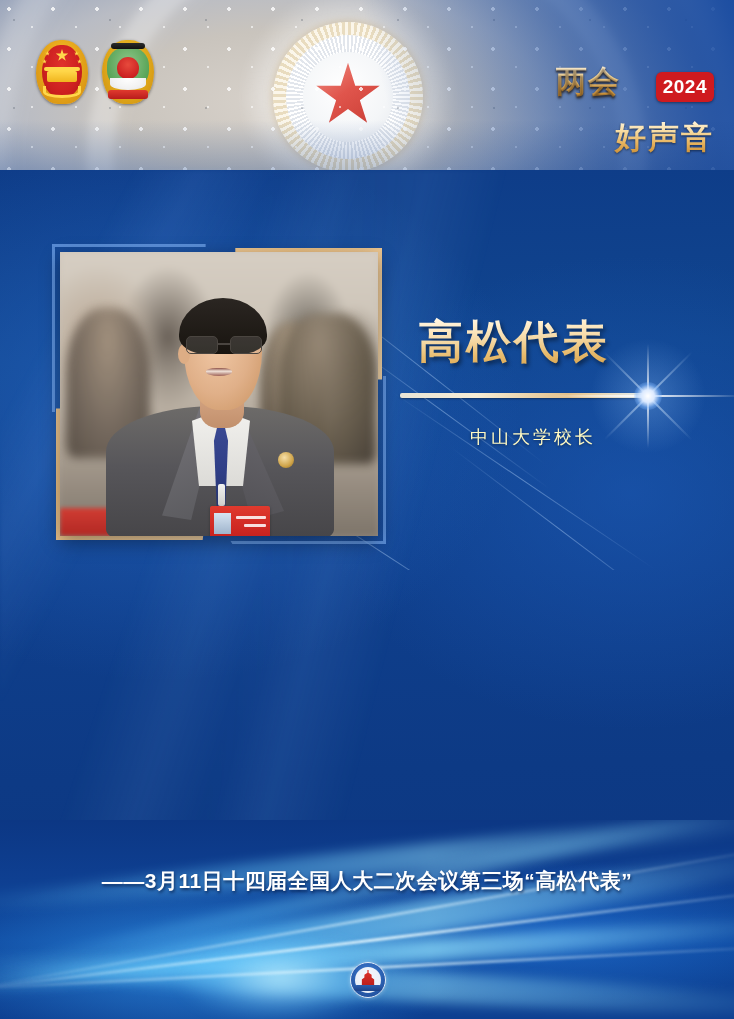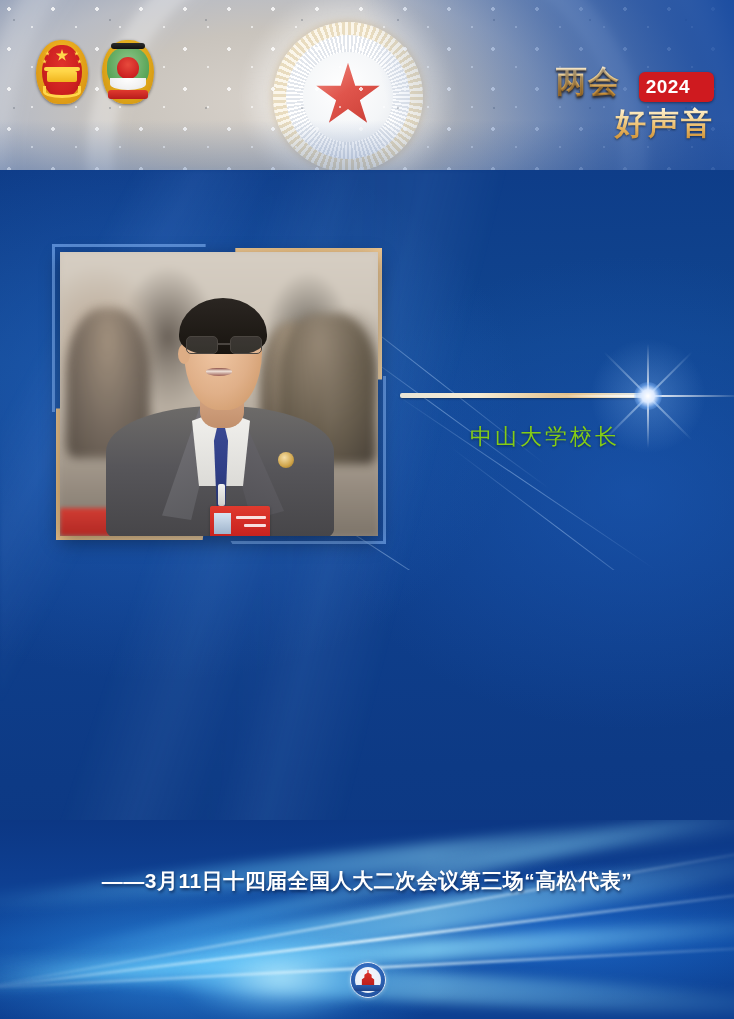--- a/index.html
+++ b/index.html
@@ -156,26 +156,26 @@
   .logo-lh {
     font-size:31px; line-height:32px; font-weight:bold; letter-spacing:1px;
     background:linear-gradient(180deg,#fff4da 0%,#f7dca2 30%,#e8b662 62%,#c98c32 100%);
     -webkit-background-clip:text; background-clip:text; color:transparent;
     text-shadow:0 2px 2px rgba(40,20,0,.45);
     filter:drop-shadow(0 1px 1px rgba(0,0,0,.5));
   }
   .badge-2024 {
     position:absolute; right:0; top:6px;
     background:#cf1a1f; color:#fff; font-weight:bold;
-    font-size:19px; line-height:19px; padding:5px 24px 6px 7px; border-radius:6px;
+    font-size:19px; line-height:19px; padding:5px 7px 6px 7px; border-radius:6px;
     letter-spacing:.5px;
     box-shadow:0 1px 3px rgba(0,0,0,.45);
   }
   .logo-hsy {
-    margin-top:1px;
+    margin-top:15px;
     font-size:31px; line-height:34px; font-weight:bold; letter-spacing:2px;
     text-align:right;
     background:linear-gradient(180deg,#fff4da 0%,#f7dca2 30%,#e8b662 62%,#c98c32 100%);
     -webkit-background-clip:text; background-clip:text; color:transparent;
     filter:drop-shadow(0 1px 1px rgba(0,0,0,.5));
   }
 
   
   .emblems { position:absolute; left:36px; top:40px; display:flex; gap:14px; }
   .emblem { position:relative; width:52px; height:64px; }
@@ -402,21 +402,21 @@
     white-space:nowrap;
   }
   .divider {
     position:absolute; left:400px; top:393px; width:254px; height:5px;
     background:linear-gradient(90deg,#e8e4d6 0%,#f6edd6 30%,#e3c18c 66%,#f8efd9 92%,#ffffff 100%);
     box-shadow:0 1px 2px rgba(0,0,0,.35);
     border-radius:2px;
   }
   .subtitle {
     position:absolute; left:470px; top:422px;
-    font-size:22px; line-height:30px; letter-spacing:3px; color:#84cc16;
+    font-size:18px; line-height:30px; letter-spacing:3px; color:#fef9c3;
     text-shadow:0 1px 3px rgba(0,0,0,.45);
     white-space:nowrap;
   }
 
   
   .quote {
     position:absolute; left:94px; top:608px; width:580px;
     font-size:37px; line-height:56px; font-weight:bold; letter-spacing:1px;
     background:linear-gradient(180deg,#fffdf6 0%,#fff2dd 26%,#f8e0bb 56%,#eecb96 80%,#e3b775 100%);
     -webkit-background-clip:text; background-clip:text; color:transparent;
@@ -584,20 +584,21 @@
             <span class="bline b2"></span>
         </div>
       </div>
 
       <div class="mic">
         
       </div>
     </div>
   </div>
 
+  <div class="name">高松代表</div>
   <div class="divider"></div>
   <div class="flare">
     <span class="halo"></span>
       <span class="d1"></span>
       <span class="d2"></span>
     <span class="h"></span>
       <span class="v"></span>
       <span class="core"></span>
   </div>
   <div class="subtitle">中山大学校长</div>

